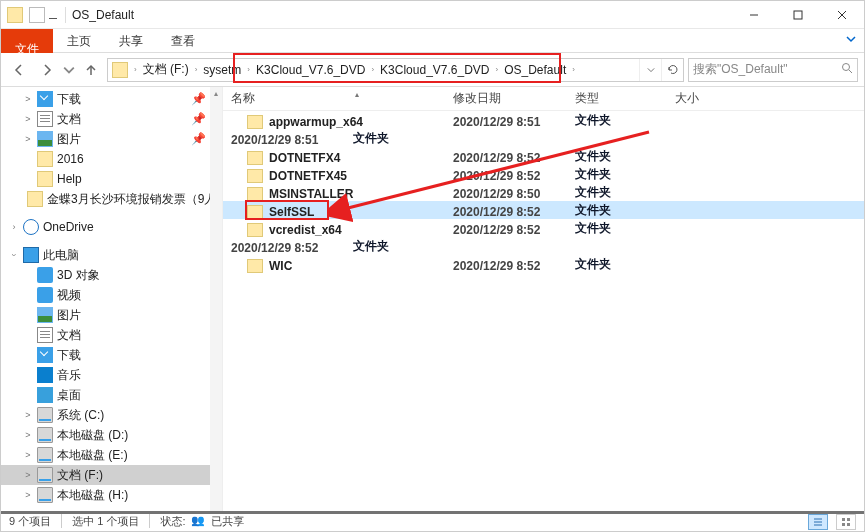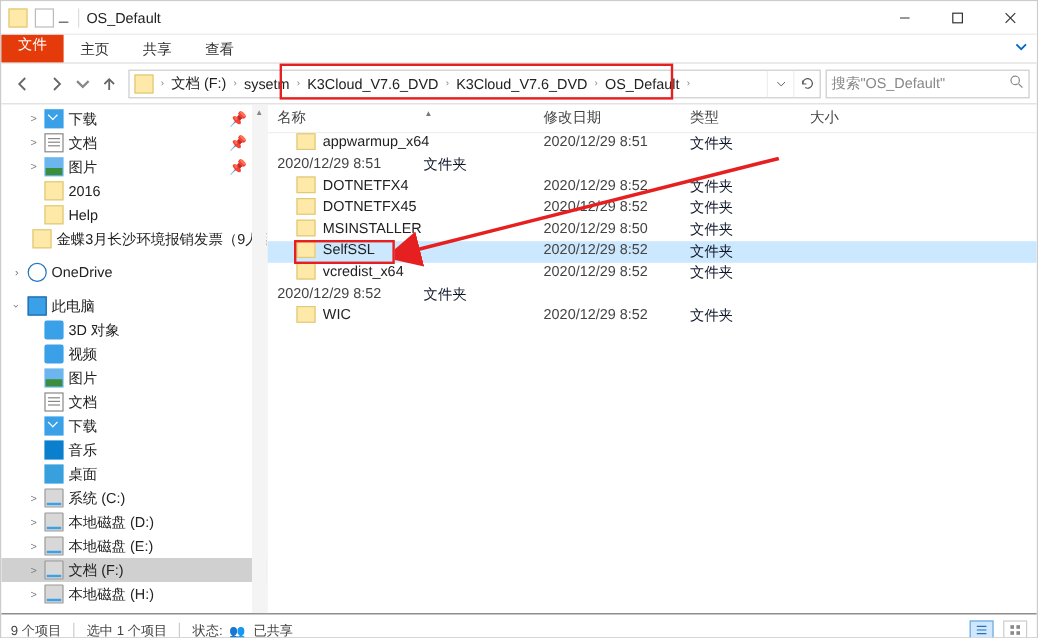--- a/index.html
+++ b/index.html
@@ -7,21 +7,21 @@
   
   .titlebar { display: flex; align-items: center; height: 28px; padding-left: 6px; border-bottom: 1px solid #e8e8e8; background: #fff; }
   .titlebar .ticon { width: 16px; height: 16px; background: #ffe9a8; border: 1px solid #e0c978; margin-right: 6px; }
   .titlebar .sep { width: 1px; height: 16px; background: #ddd; margin: 0 6px; }
   .titlebar .title { flex: 1; }
   .winbtns { display: flex; }
   .winbtn { width: 44px; height: 28px; display: flex; align-items: center; justify-content: center; font-size: 12px; color: #333; }
   .winbtn svg { width: 10px; height: 10px; stroke: #333; }
   
   .ribbon { display: flex; align-items: stretch; height: 24px; border-bottom: 1px solid #ddd; background: #fff; }
-  .ribbon .filetab { background: #e53b0a; color: #fff; padding: 0 14px; font-size: 12px; }
+  .ribbon .filetab { background: #e53b0a; color: #fff; padding: 12px 14px; font-size: 12px; }
   .ribbon .tab { padding: 4px 14px; font-size: 12px; color: #333; }
   
   .navbar { display: flex; align-items: center; height: 34px; padding: 4px 6px; gap: 4px; border-bottom: 1px solid #ddd; position: relative;}
   .navbtn { width: 24px; height: 24px; display: flex; align-items: center; justify-content: center; color: #888; }
   .navbtn svg { width: 14px; height: 14px; stroke: #666; fill: none; stroke-width: 1.5; }
   .pathbox { flex: 1; height: 24px; border: 1px solid #ccc; display: flex; align-items: center; padding-left: 4px; background: #fff; }
   .pathbox .pticon { width: 16px; height: 16px; background: #ffe9a8; border: 1px solid #e0c978; margin-right: 4px; flex: 0 0 auto;}
   .pathbox .crumb { padding: 0 4px; white-space: nowrap; }
   .pathbox .chev { padding: 0 2px; color: #888; font-size: 8px; }
   .pathbox .tail { flex: 1; }
@@ -57,33 +57,33 @@
   .tree .group { margin-bottom: 8px; }
   
   .list { flex: 1; position: relative; }
   .lhead { display: flex; height: 24px; align-items: center; border-bottom: 1px solid #eee; color: #444; }
   .lhead .col { padding-left: 8px; }
   .lhead .col.name { width: 222px; display:flex; gap:40px;}
   .lhead .sort { font-size: 8px; color:#777; margin-left: 60px;}
   .lhead .col.date { width: 122px; }
   .lhead .col.type { width: 100px; }
   .lhead .col.size { flex: 1; }
-  .lrow { display: flex; height: 18px; align-items: flex-start; }
+  .lrow { display: flex; height: 18px; align-items: flex-end; font-weight: bold; }
   .lrow.sel { background: #cce8ff; }
   .lrow .c { padding-left: 8px; }
   .lrow .c.name { width: 222px; display: flex; align-items: center; gap: 6px; padding-left: 24px;}
   .lrow .c.date { width: 122px; color:#444;}
   .lrow .c.type { width: 100px; color:#0f172a;}
   .lrow .c.size { flex: 1; }
   .fic { width: 16px; height: 14px; background: #ffe9a8; border: 1px solid #e0c978; flex:0 0 auto;}
   
   .redbox2 { position: absolute; border: 2px solid #e62020; pointer-events:none; left: 22px; top: 113px; width: 84px; height: 20px;}
   .arrow-svg { position: absolute; left: 106px; top: 40px; width: 330px; height: 110px; pointer-events: none;}
   
-  .status { height: 22px; border-top: 1px solid #737373; display: flex; align-items: flex-end; padding: 0 8px; font-size: 11px; color: #444; gap: 6px;}
+  .status { height: 22px; border-top: 3px solid #737373; display: flex; align-items: flex-start; padding: 0 8px; font-size: 11px; color: #444; gap: 6px;}
   .status .sep2 { width:1px; height:14px; background:#ccc; margin:0 4px;}
   .status .spacer { flex:1;}
   .status .vbtn { width:20px; height:16px; border:1px solid #ccc; margin-left:2px; display:flex; align-items:center; justify-content:center;}
   .status .vbtn.active{ background:#cfe8ff; border-color:#6aa8da;}
   .pinbtn{ position:absolute; top:0; right:2px; width:22px; height:20px; display:flex; align-items:center; justify-content:center; color:#0066cc;}
 </style>
 </head>
 <body>
 
 <div class="titlebar">

